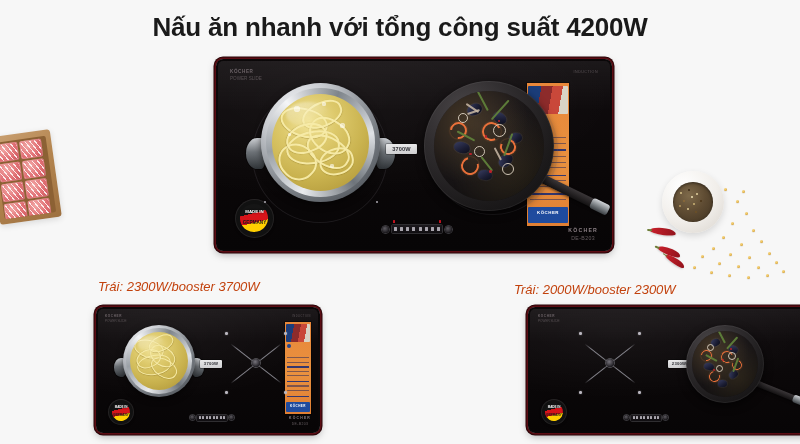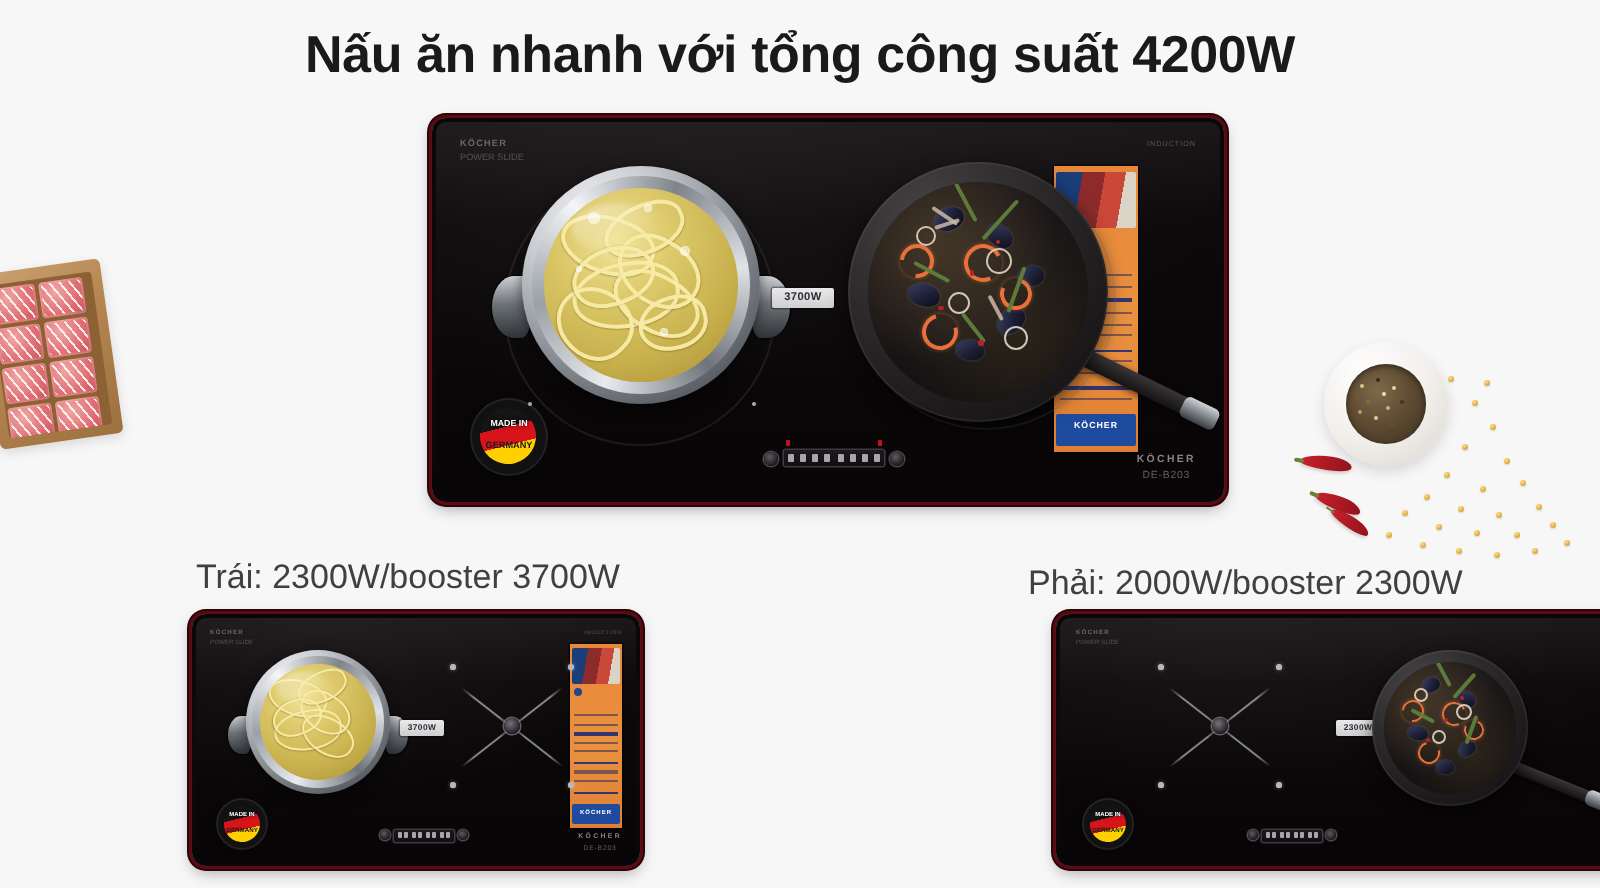--- a/index.html
+++ b/index.html
@@ -15,22 +15,23 @@
   .title {
     position:absolute; left:0; top:12px; width:800px;
     text-align:center;
     font-size:26px; font-weight:bold; color:#1a1a1a;
     letter-spacing:-0.2px;
   }
 
   
   .sublabel {
     position:absolute;
-    font-size:17px; color:#404040; font-weight:normal;
+    font-size:13px; color:#c2410c; font-weight:normal;
     white-space:nowrap;
+    font-style:italic;
   }
   .sublabel.left { left:98px; top:279px; }
   .sublabel.right { left:514px; top:282px; }
 
   
   .cooktop {
     position:absolute;
     background:
       linear-gradient(180deg,#0a0708 0%,#0d0a0b 45%,#080607 100%);
     border-radius:7px;
@@ -476,21 +477,21 @@
       <i style="width:3px; height:4px;"></i>
       <i style="width:3px; height:4px;"></i>
     </div>
     <div class="pwr" style="width:7px; height:7px; margin-left:3px;"></div>
     <div class="redtick" style="left:11px; top:-3px; width:1.6px; height:3px;"></div>
     <div class="redtick" style="right:11px; top:-3px; width:1.6px; height:3px;"></div>
   </div>
 </div>
 
 <div class="sublabel left">Trái: 2300W/booster 3700W</div>
-<div class="sublabel right">Phải: 2000W/booster 2300W</div>
+<div class="sublabel right">Trái: 2000W/booster 2300W</div>
 
 <div class="cooktop" style="left:96px; top:307px; width:224px; height:126px;">
   <div class="glass"></div>
   <div class="topsheen"></div>
 
   <div class="brandtl" style="left:9px; top:7px; font-size:3.1px; line-height:1.6;">
     <span>KÖCHER</span>
     <span class="sub">POWER SLIDE</span>
   </div>
   <div class="brandtr" style="right:9px; top:8px; font-size:2.6px;">INDUCTION</div>

